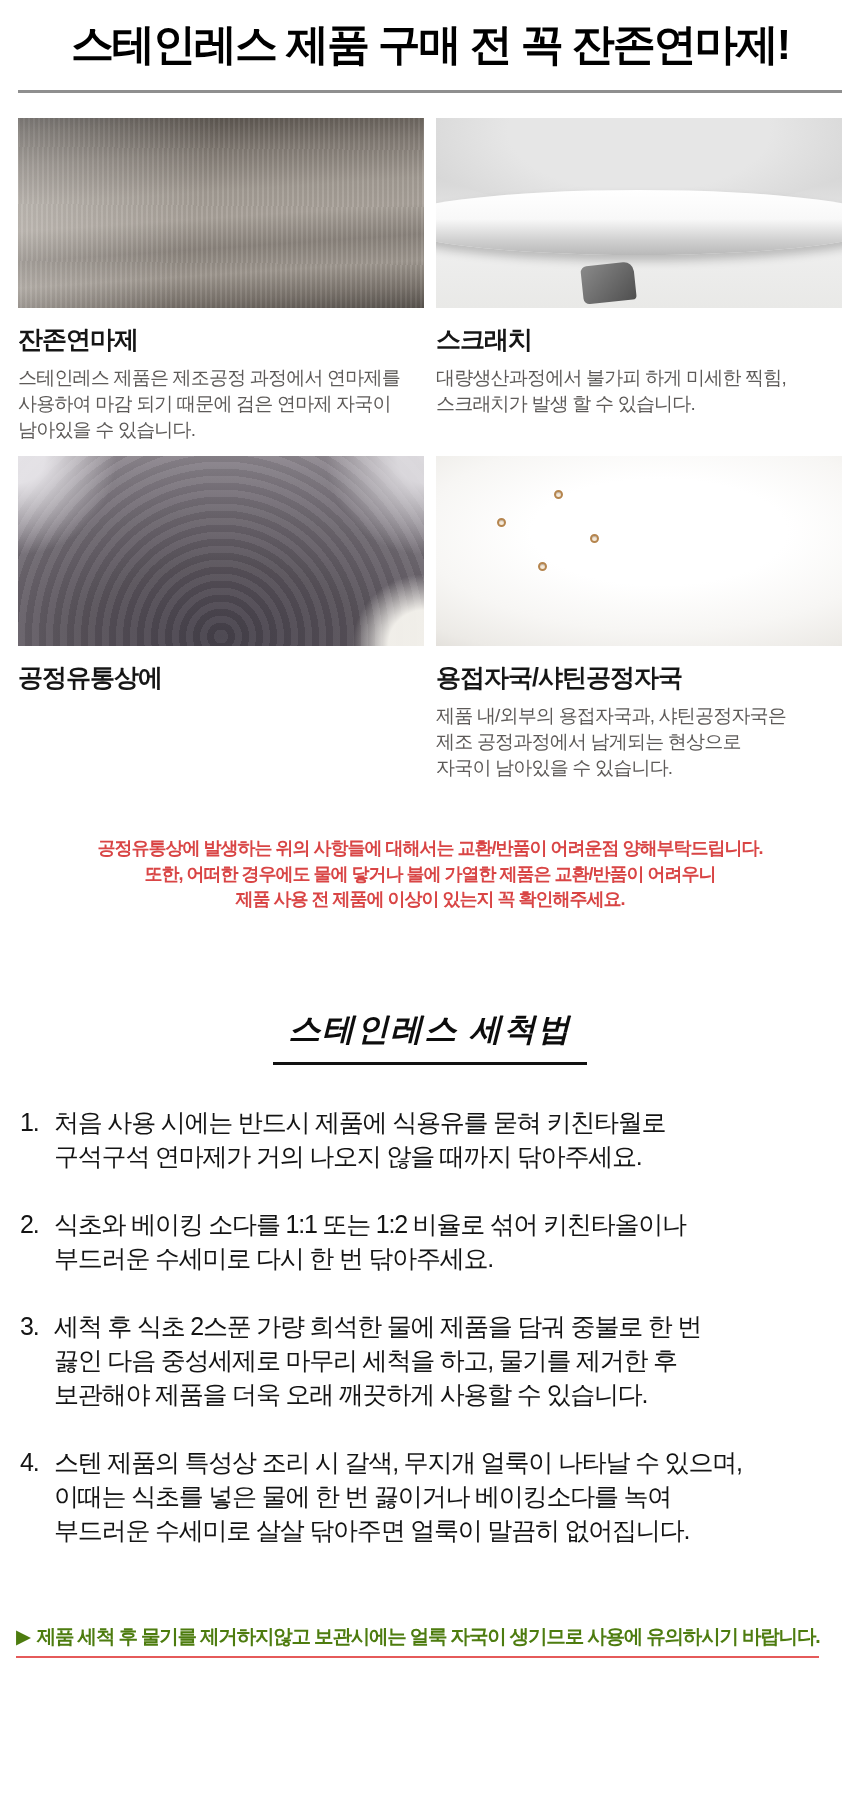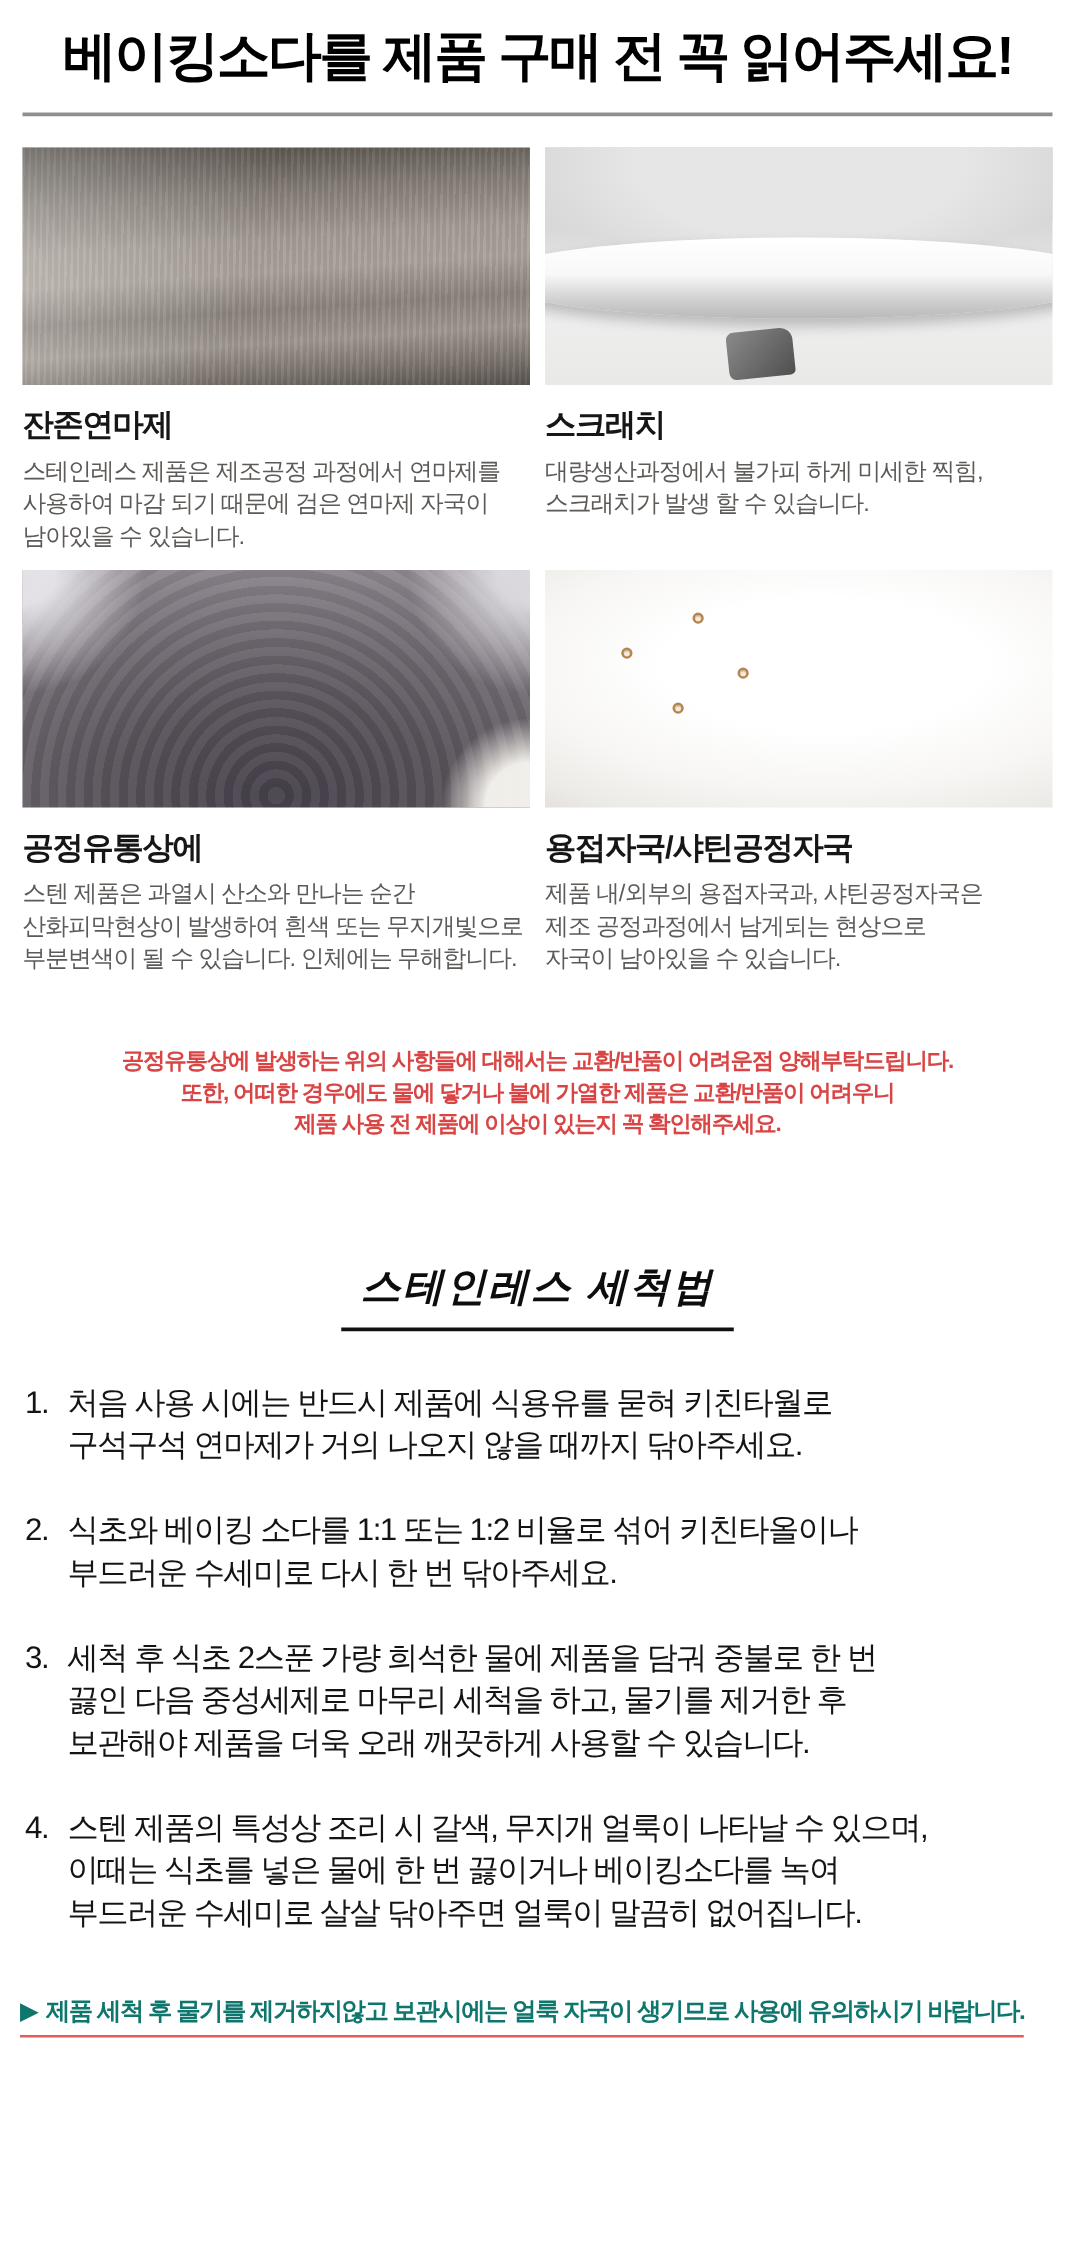--- a/index.html
+++ b/index.html
@@ -99,30 +99,30 @@
   .step {
     display: flex; margin-bottom: 34px;
     font-size: 25px; line-height: 1.36; color: #141414; letter-spacing: -1.2px;
   }
   .step-num { flex: 0 0 34px; }
   .step-text { white-space: pre-line; }
 
   
   .footer-warning-wrap { margin: 48px 16px 0; }
   .footer-warning {
-    display: inline-block; color: #0f766e; font-weight: bold; font-size: 19.5px;
-    letter-spacing: -1.2px; border-bottom: 2px solid #e55a5a; padding-bottom: 6px;
+    display: inline-block; color: #4d7c0f; font-weight: bold; font-size: 19.5px;
+    letter-spacing: -1.2px; border-bottom: 2px solid #e55a5a; padding-bottom: 6px; margin-top: 28px;
   }
   .marker { margin-right: 7px; }
 </style>
 </head>
 <body>
 
 <div class="header">
-  <h1>베이킹소다를 제품 구매 전 꼭 읽어주세요!</h1>
+  <h1>스테인레스 제품 구매 전 꼭 잔존연마제!</h1>
   <div class="header-rule"></div>
 </div>
 
 <div class="grid">
 
   <div class="card">
     <div class="photo photo-a"></div>
     <div class="card-title">잔존연마제</div>
     <div class="card-desc">스테인레스 제품은 제조공정 과정에서 연마제를
 사용하여 마감 되기 때문에 검은 연마제 자국이
@@ -136,23 +136,20 @@
       <div class="pan-handle"></div>
     </div>
     <div class="card-title">스크래치</div>
     <div class="card-desc">대량생산과정에서 불가피 하게 미세한 찍힘,
 스크래치가 발생 할 수 있습니다.</div>
   </div>
 
   <div class="card">
     <div class="photo photo-c"></div>
     <div class="card-title">공정유통상에</div>
-    <div class="card-desc">스텐 제품은 과열시 산소와 만나는 순간
-산화피막현상이 발생하여 흰색 또는 무지개빛으로
-부분변색이 될 수 있습니다. 인체에는 무해합니다.</div>
   </div>
 
   <div class="card">
     <div class="photo photo-d">
       <span class="spot spot-1"></span>
       <span class="spot spot-2"></span>
       <span class="spot spot-3"></span>
       <span class="spot spot-4"></span>
     </div>
     <div class="card-title">용접자국/샤틴공정자국</div>

